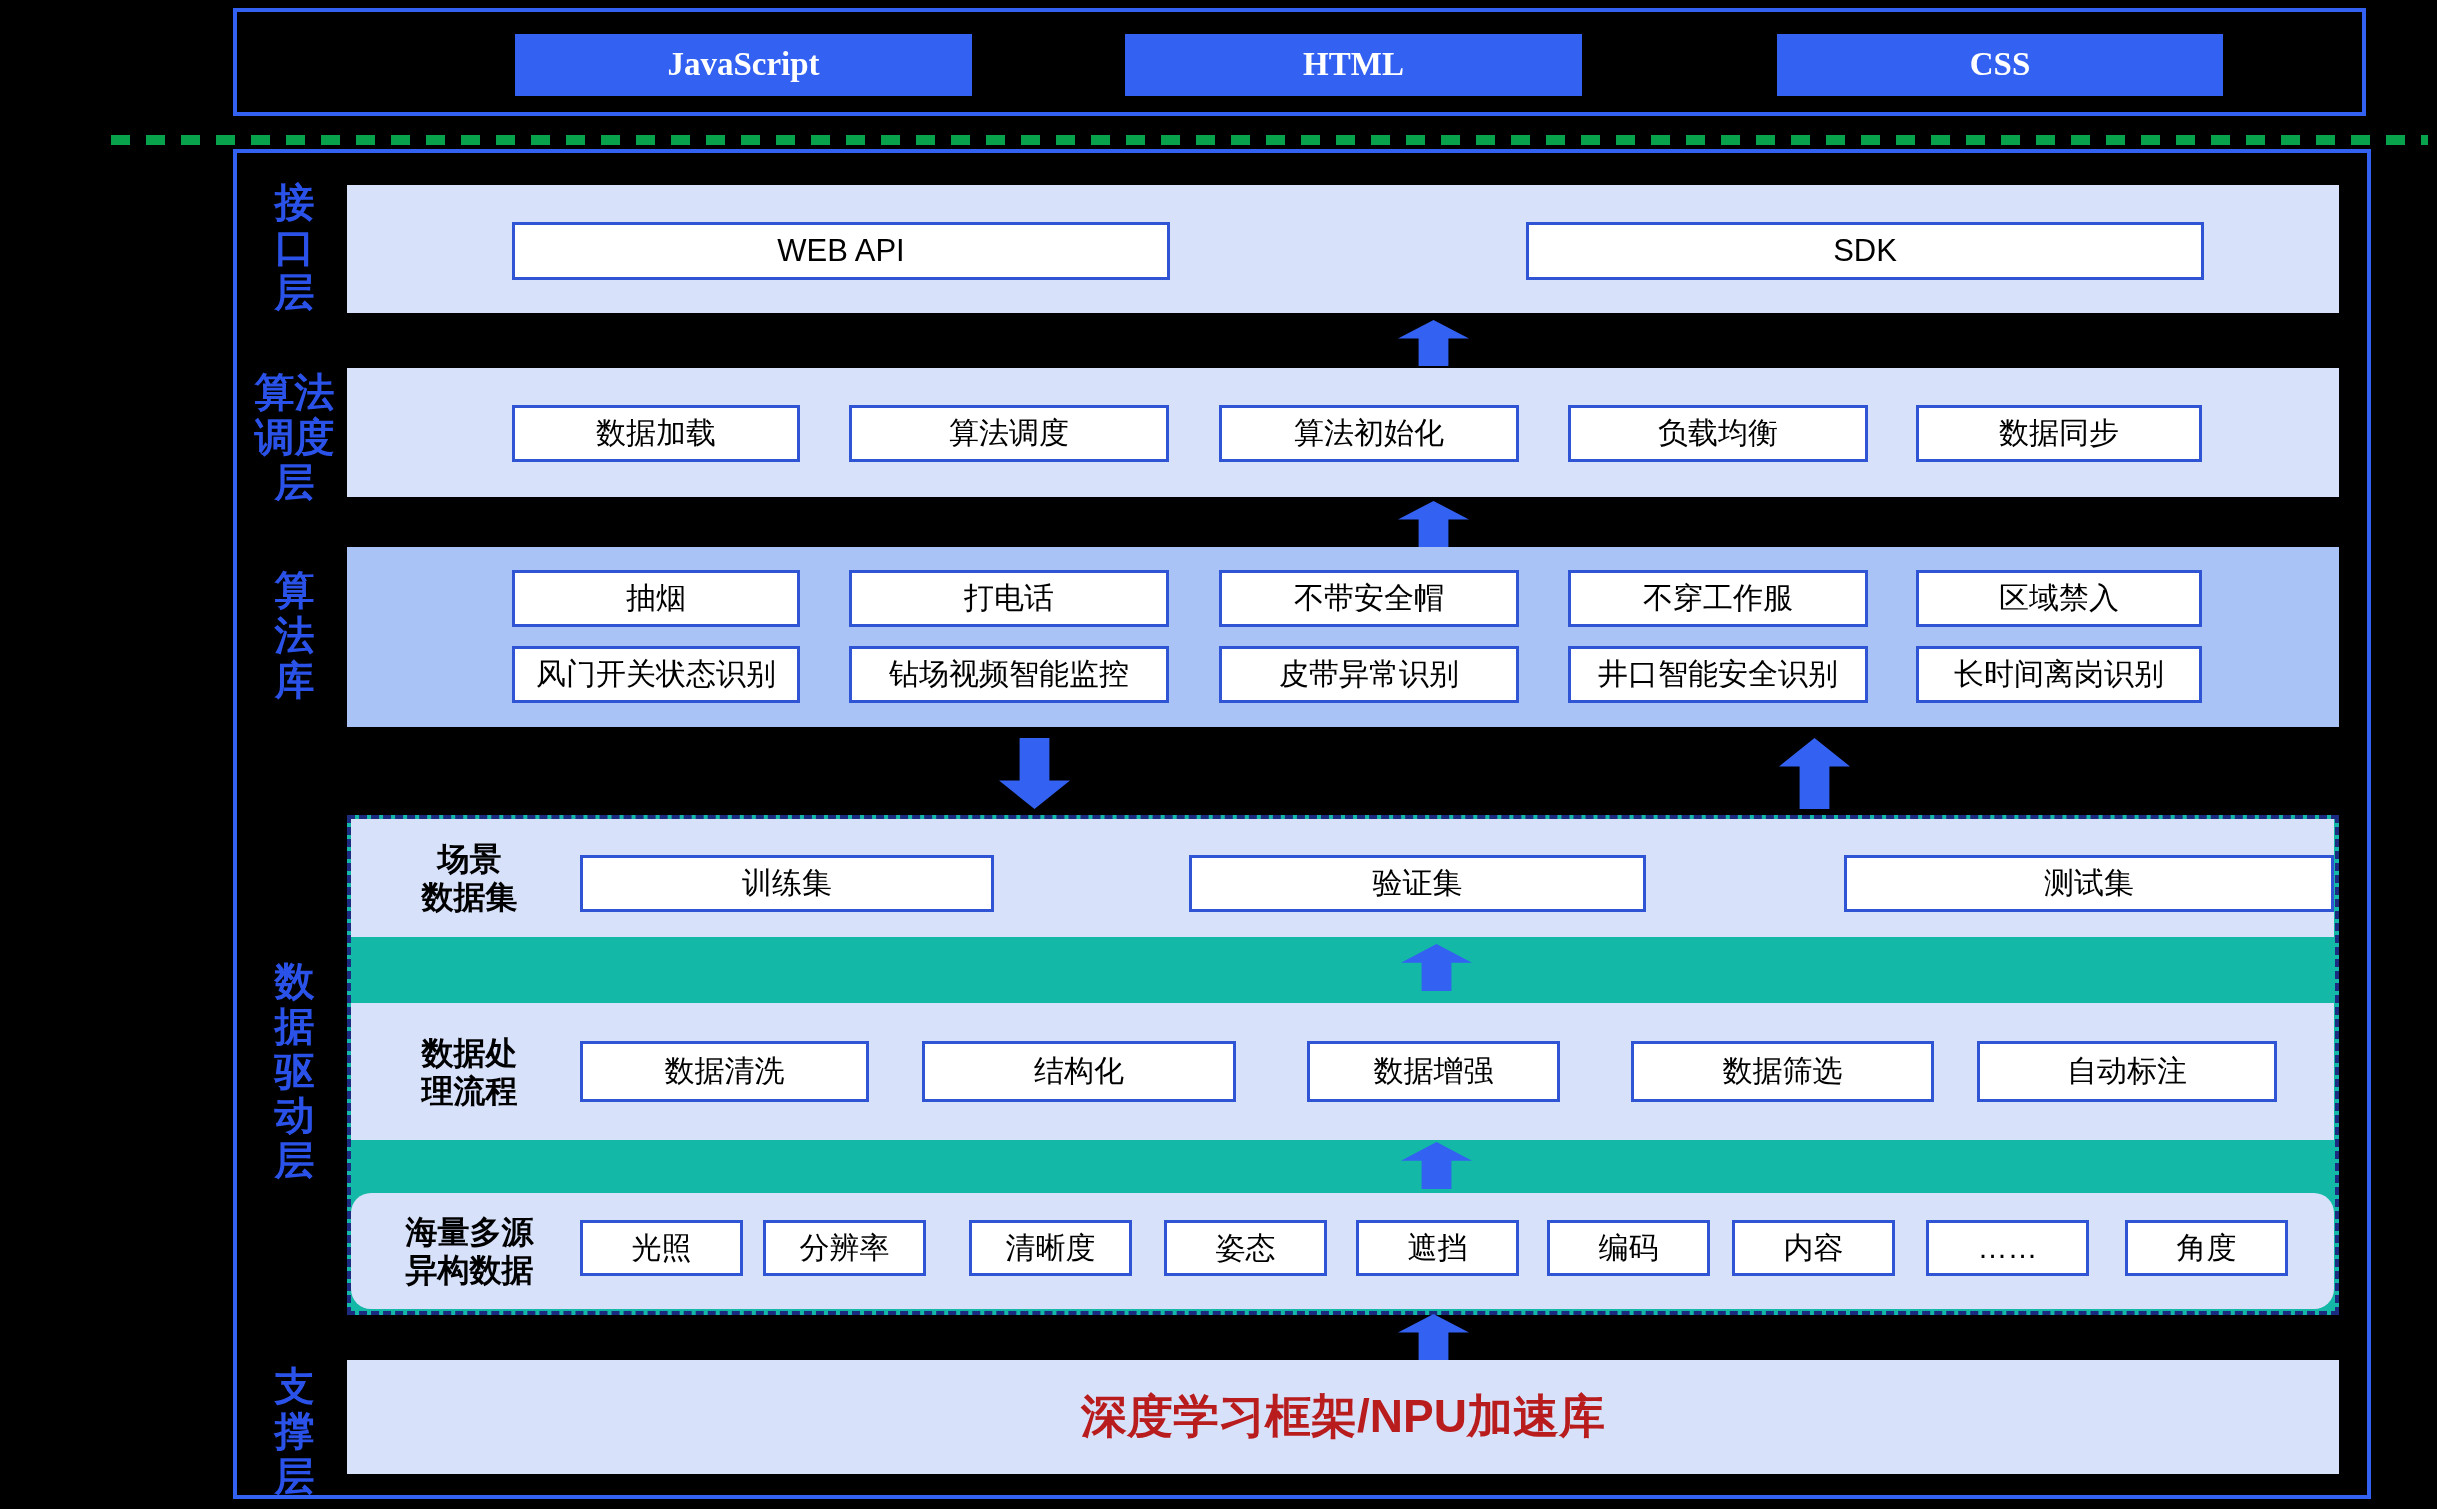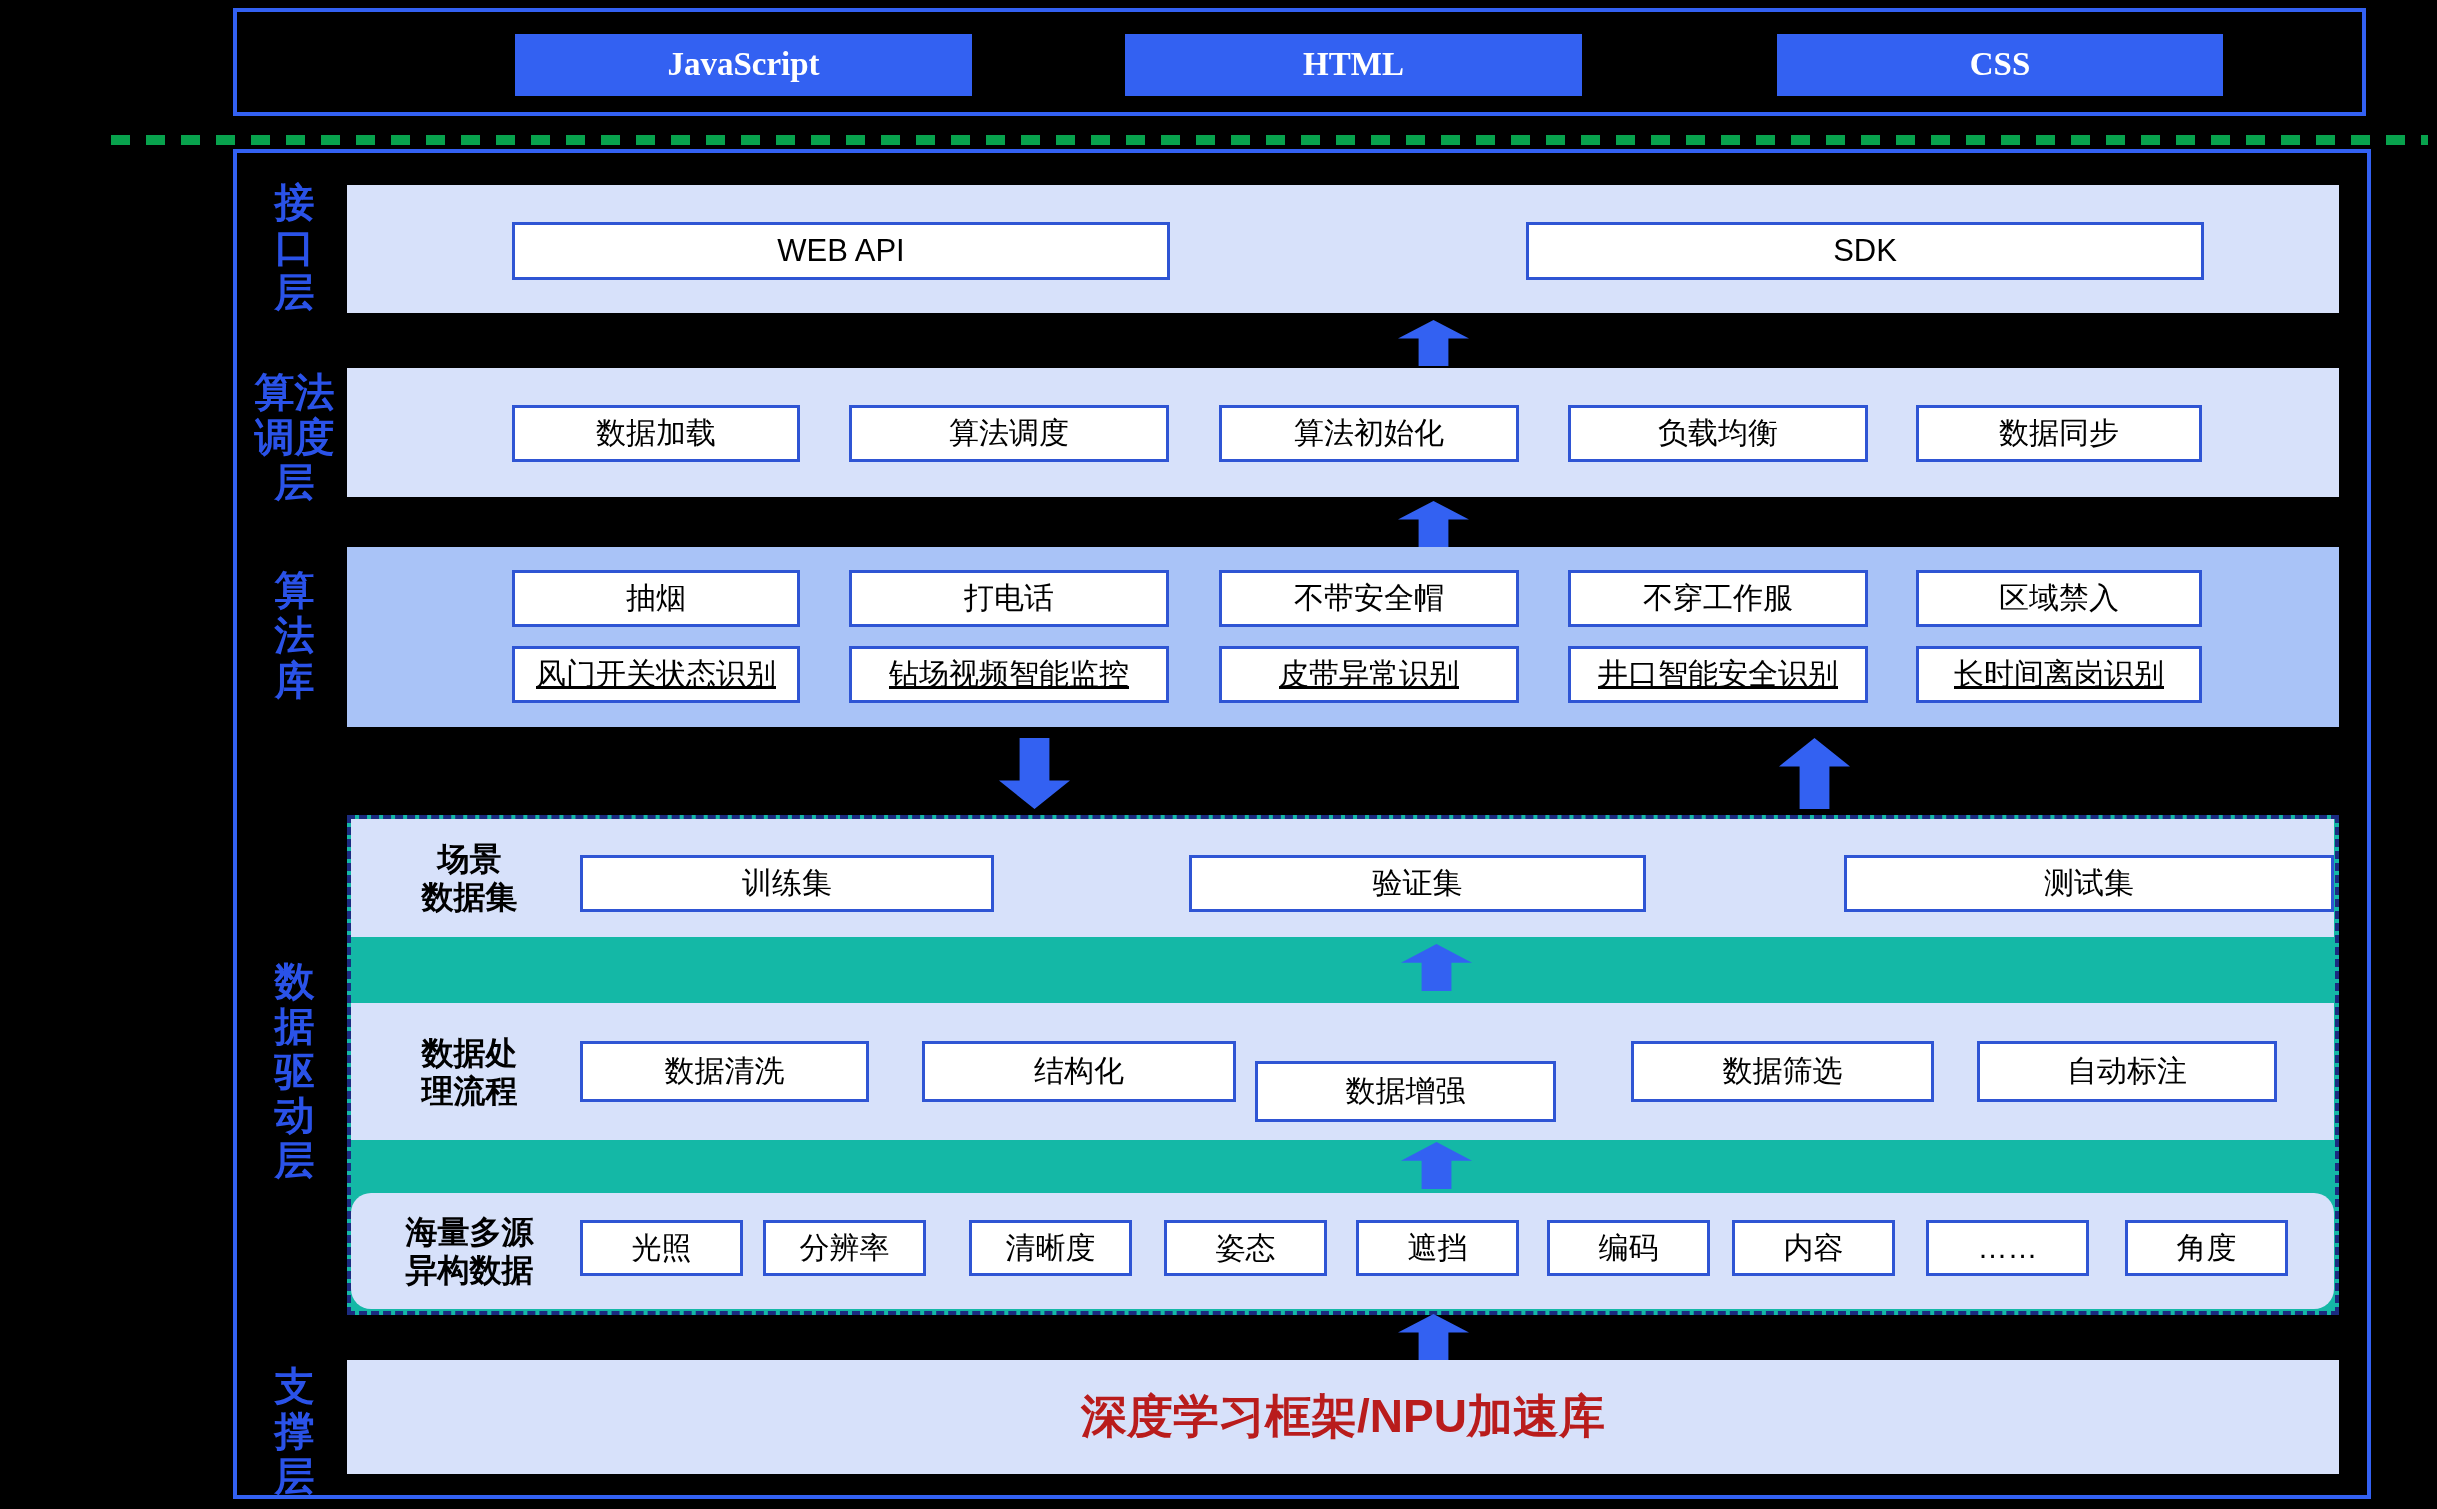--- a/index.html
+++ b/index.html
@@ -58,32 +58,32 @@
   .b-sdk    { left:1179px; top:37px; width:678px; height:58px; font-size:31px; }
 
   
   .col1 { left:165px;  width:288px; }
   .col2 { left:502px;  width:320px; }
   .col3 { left:872px; width:300px; }
   .col4 { left:1221px; width:300px; }
   .col5 { left:1569px; width:286px; }
   .rowS  { top:37px;  height:57px; }
   .rowA1 { top:23.4px;  height:57px; }
-  .rowA2 { top:99px; height:57px;text-decoration:underline; }
+  .rowA2 { top:99px; height:57px; }
 
   
   .b-train { left:229px;  top:36px; width:414px; height:57px; }
   .b-valid { left:838px; top:36px; width:457px; height:57px;text-align:center; }
   .b-test  { left:1493px; top:36px; width:490px; height:57px; }
 
   
   .rowP { top:38px; height:61px; }
   .p1 { left:229px;  width:289px; }
   .p2 { left:571px; width:314px; }
-  .p3 { left:904px; width:301px;margin-top:20px; }
+  .p3 { left:956px; width:253px; }
   .p4 { left:1280px; width:303px; }
   .p5 { left:1626px; width:300px; }
 
   
   .rowM { top:27px; height:56px; width:163px; }
   .m1 { left:229px; }  .m2 { left:412px; }  .m3 { left:618px; } .m4 { left:813px; }
   .m5 { left:1005px; } .m6 { left:1196px; } .m7 { left:1381px; } .m8 { left:1575px; }
   .m9 { left:1762px;margin-left:12px; }
 </style>
 </head>

